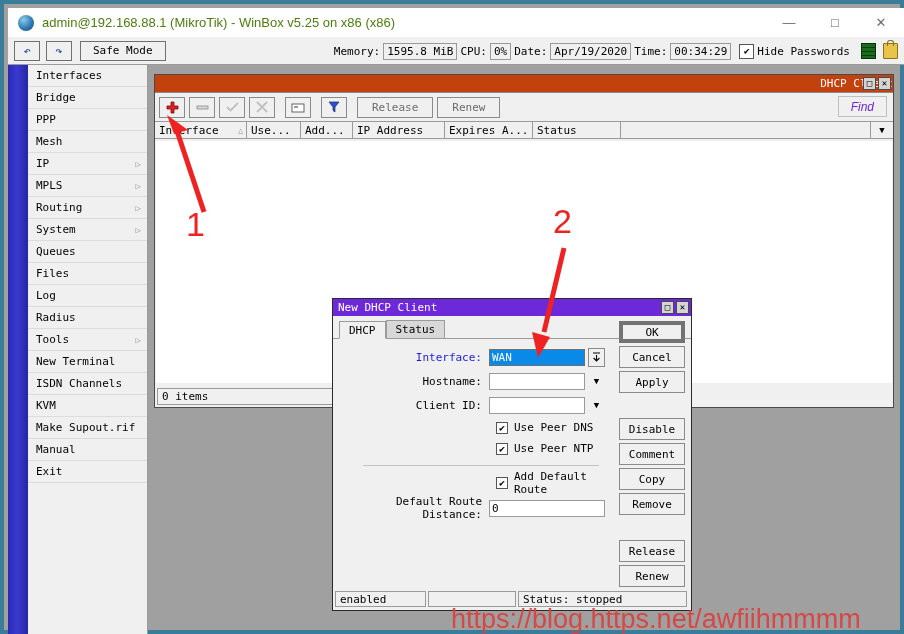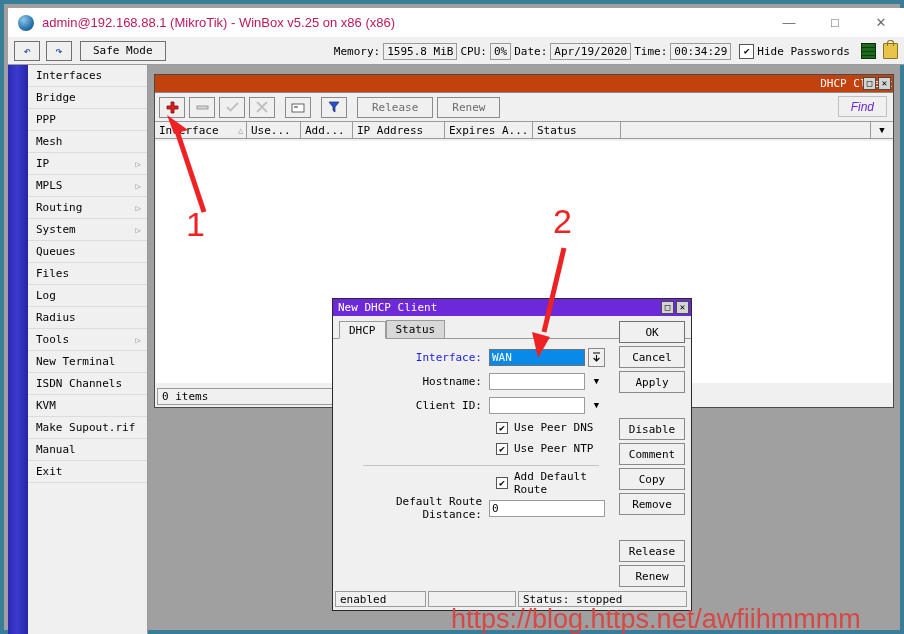--- a/index.html
+++ b/index.html
@@ -26,21 +26,21 @@
     box-sizing:border-box;
   }
   #app-icon{
     width:16px;height:16px;margin-left:10px;margin-right:8px;
     border-radius:50%;
     background:radial-gradient(circle at 35% 30%, #8ec9e8 0%, #2e7bb5 55%, #17476e 100%);
     flex:none;
   }
   #app-title{
     font-family:"Liberation Sans","DejaVu Sans",sans-serif;
-    font-size:13px;color:#be185d;white-space:nowrap;
+    font-size:13px;color:#4d7c0f;white-space:nowrap;
   }
   .winctl{
     width:46px;height:29px;display:flex;align-items:center;justify-content:center;
     color:#6b6b6b;font-family:"Liberation Sans",sans-serif;font-size:13px;
   }
   #winctls{position:absolute;right:0;top:0;display:flex;}
   
   #toolbar{
     position:absolute;left:4px;top:33px;width:896px;height:28px;
     background:#f0f0f0;
@@ -245,21 +245,21 @@
   }
   #nd-buttons{
     position:absolute;right:6px;top:22px;width:66px;
   }
   .nd-btn{
     height:22px;margin-bottom:3px;
     background:#f0f0f0;border:1px solid #8a8a8a;
     display:flex;align-items:center;justify-content:center;
     font-size:11px;box-sizing:border-box;
   }
-  .nd-btn.primary{border:1px solid #737373;}
+  .nd-btn.primary{border:4px solid #737373;}
   .nd-btn.gap{margin-top:25px;}
   #nd-statusbar{
     position:absolute;left:2px;right:2px;bottom:2px;height:17px;
     display:flex;
   }
   .nd-sb-cell{
     height:16px;background:#f0f0f0;border:1px solid #9a9a9a;
     display:flex;align-items:center;padding-left:4px;
     font-size:11px;box-sizing:border-box;margin-right:2px;
   }

